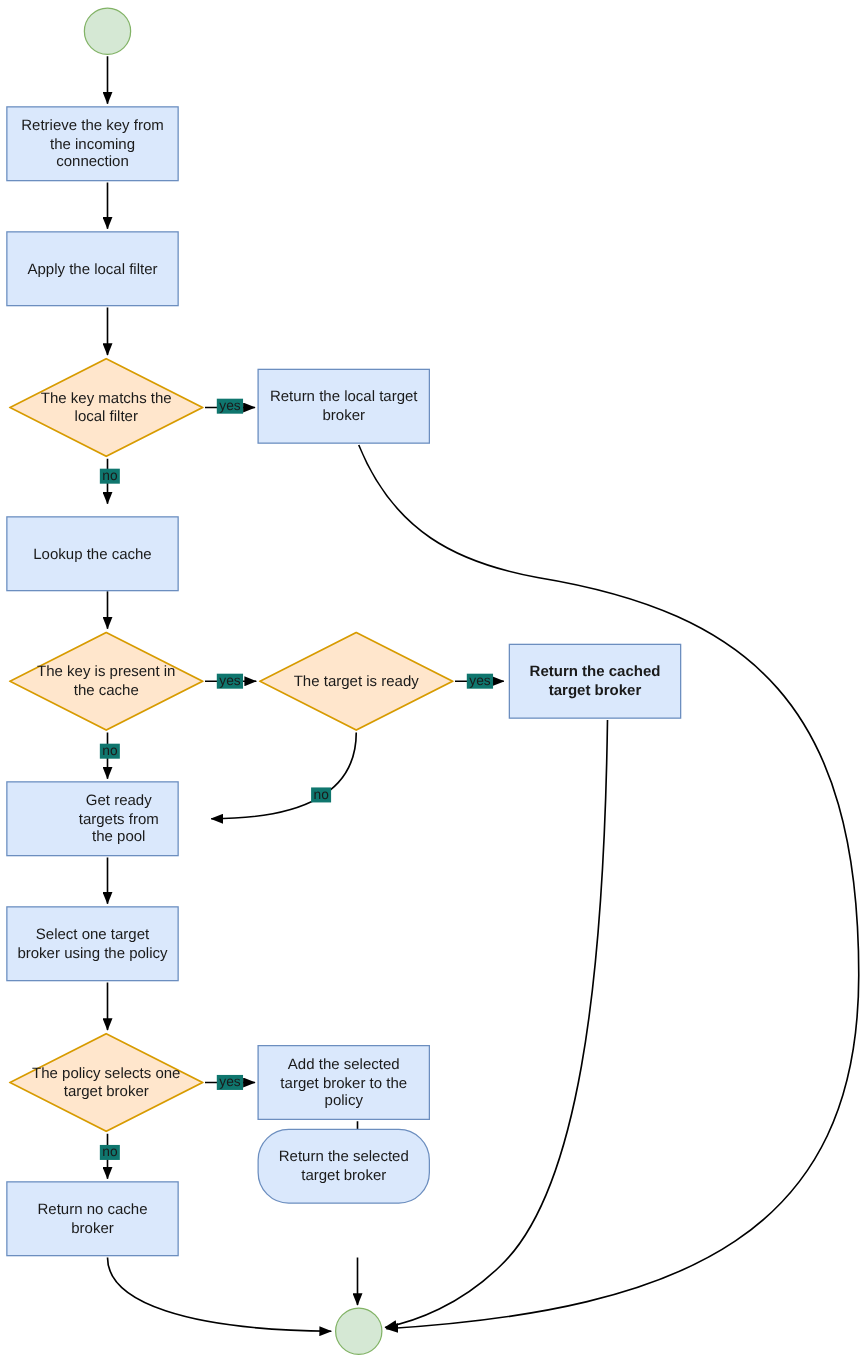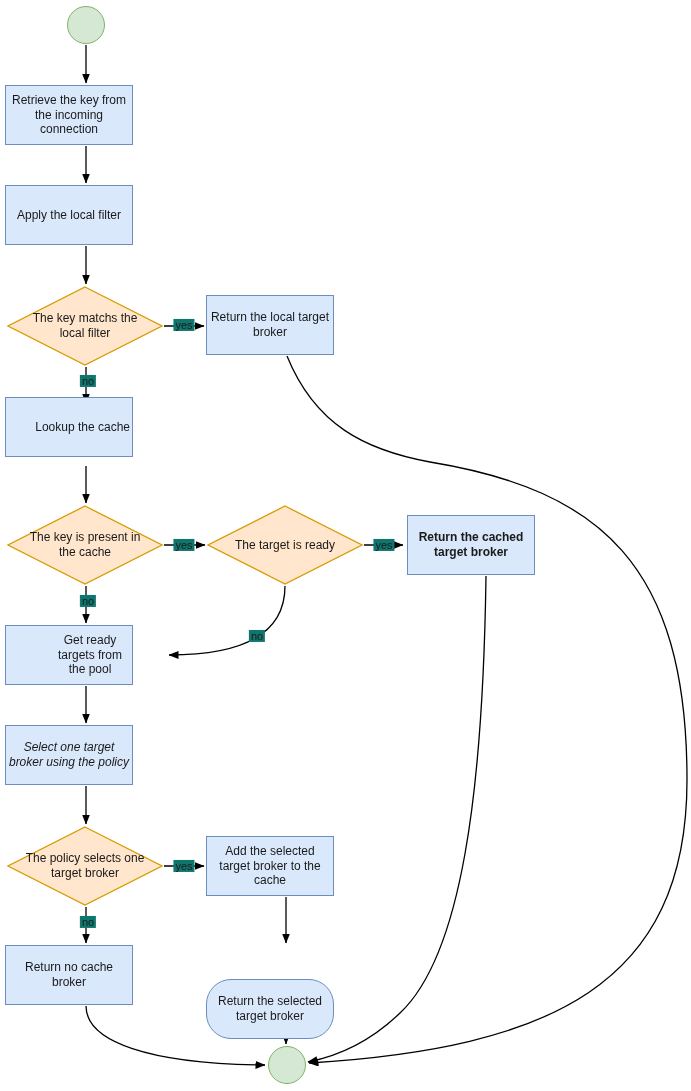--- a/index.html
+++ b/index.html
@@ -15,21 +15,21 @@
   .edges{position:absolute;left:0;top:0;}
   .edge{fill:none;stroke:#000000;stroke-width:1.3;marker-end:url(#arrowhead);}
   .node{
     position:absolute;
     display:flex;align-items:center;justify-content:center;
     text-align:center;
     line-height:1.22;
   }
   .node .nlabel{white-space:pre-line;}
   .box{
-    width:128px;height:60px;
+    width:138px;height:60px;
     background:#dae8fc;
     border:1px solid #6c8ebf;
     box-sizing:border-box;
     padding:2px;
   }
   .circle{
     width:38px;height:38px;
     border-radius:50%;
     background:#d5e8d4;
     border:1.5px solid #82b366;
@@ -98,21 +98,21 @@
     </svg>
     <span class="nlabel">The key matchs the
 local filter</span>
   </div>
 
   <div class="node box" style="left:206px;top:295px;">
     <span class="nlabel">Return the local target
 broker</span>
   </div>
 
-  <div class="node box" style="left:5px;top:397px;justify-content:flex-end;">
+  <div class="node box" style="left:5px;top:413px;">
     <span class="nlabel">Lookup the cache</span>
   </div>
 
   <div class="node diamond" style="left:7px;top:505px;">
     <svg viewBox="0 0 156 80">
       <polygon points="78,1 155,40 78,79 1,40" fill="#ffe6cc" stroke="#d79b00" stroke-width="1.3"></polygon>
     </svg>
     <span class="nlabel">The key is present in
 the cache</span>
   </div>
@@ -127,45 +127,45 @@
   <div class="node box" style="left:407px;top:515px;font-weight:bold;">
     <span class="nlabel">Return the cached
 target broker</span>
   </div>
 
   <div class="node box" style="left:5px;top:625px;padding-left:44px;">
     <span class="nlabel">Get ready targets from
 the pool</span>
   </div>
 
-  <div class="node box" style="left:5px;top:725px;font-style:italic;">
+  <div class="node box" style="left:5px;top:725px;">
     <span class="nlabel">Select one target
 broker using the policy</span>
   </div>
 
   <div class="node diamond" style="left:7px;top:826px;">
     <svg viewBox="0 0 156 80">
       <polygon points="78,1 155,40 78,79 1,40" fill="#ffe6cc" stroke="#d79b00" stroke-width="1.3"></polygon>
     </svg>
     <span class="nlabel">The policy selects one
 target broker</span>
   </div>
 
   <div class="node box" style="left:206px;top:836px;">
     <span class="nlabel">Add the selected
 target broker to the
-cache</span>
+policy</span>
   </div>
 
   <div class="node box" style="left:5px;top:945px;">
     <span class="nlabel">Return no cache
 broker</span>
   </div>
 
-  <div class="node box" style="left:206px;top:979px;border-radius:25px;">
+  <div class="node box" style="left:206px;top:903px;border-radius:25px;">
     <span class="nlabel">Return the selected
 target broker</span>
   </div>
 
   <div class="node circle" style="left:268px;top:1046px;"></div>
 
   <span class="elabel" style="left:184px;top:325px;">yes</span>
   <span class="elabel" style="left:88px;top:381px;">no</span>
   <span class="elabel" style="left:184px;top:545px;">yes</span>
   <span class="elabel" style="left:384px;top:545px;">yes</span>

